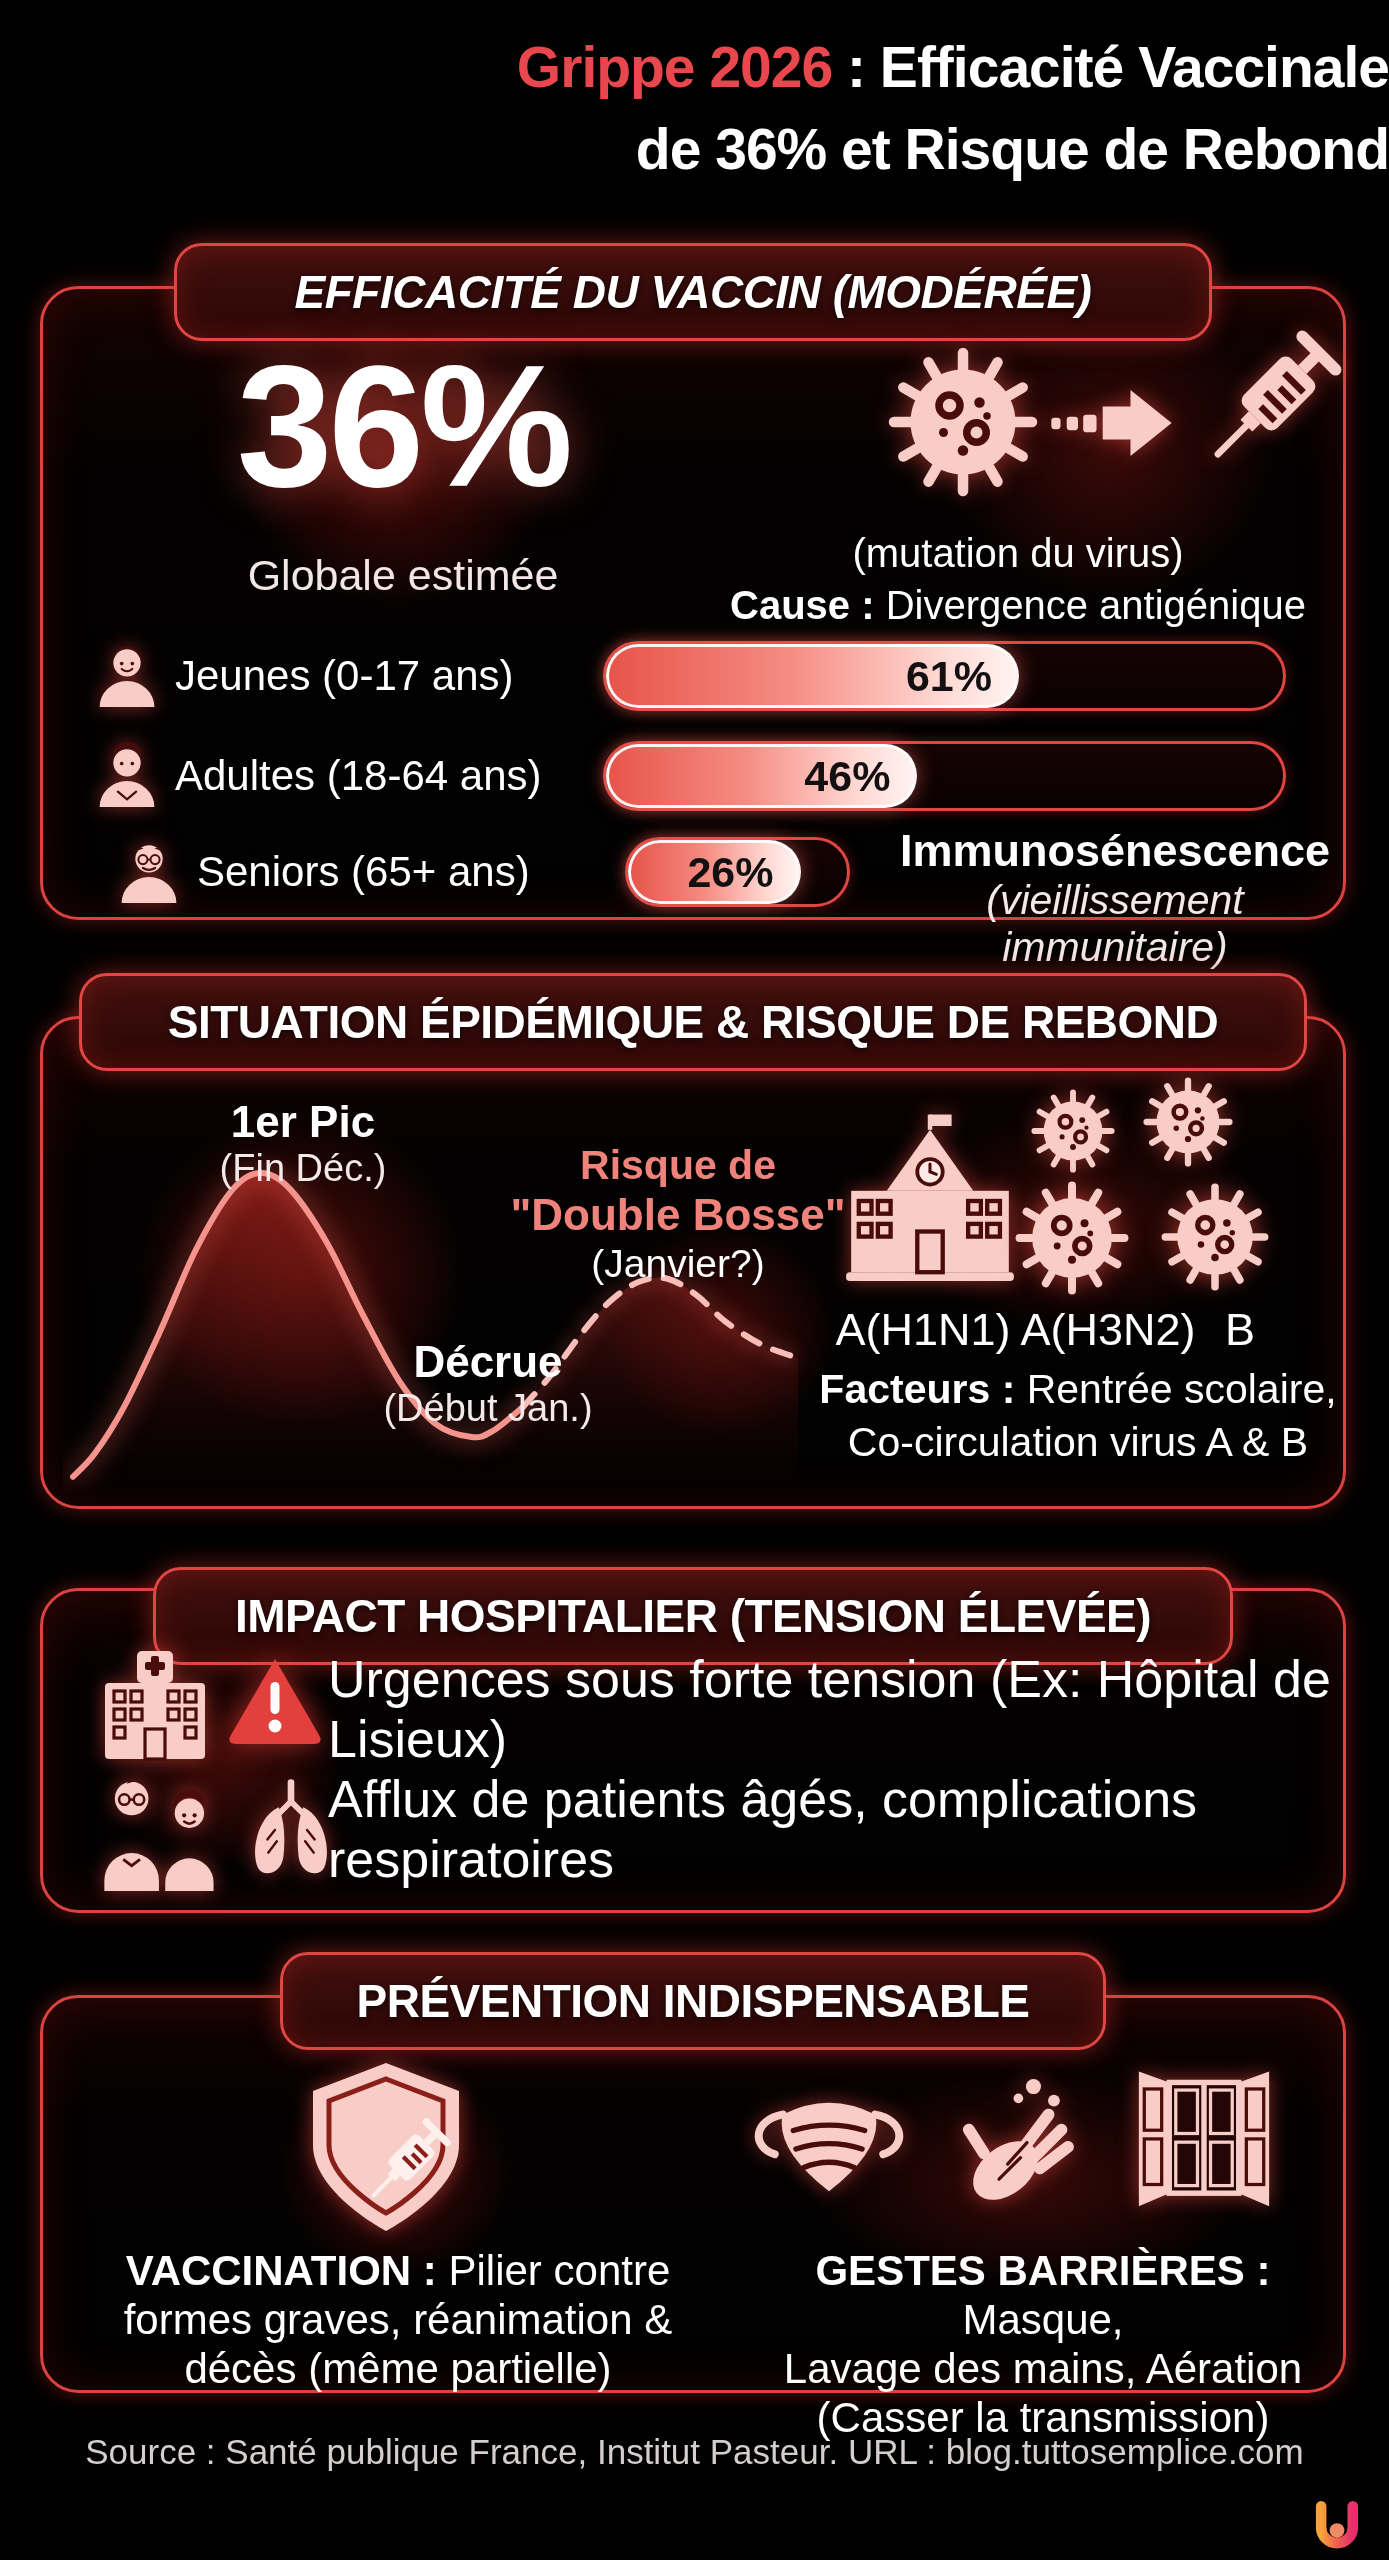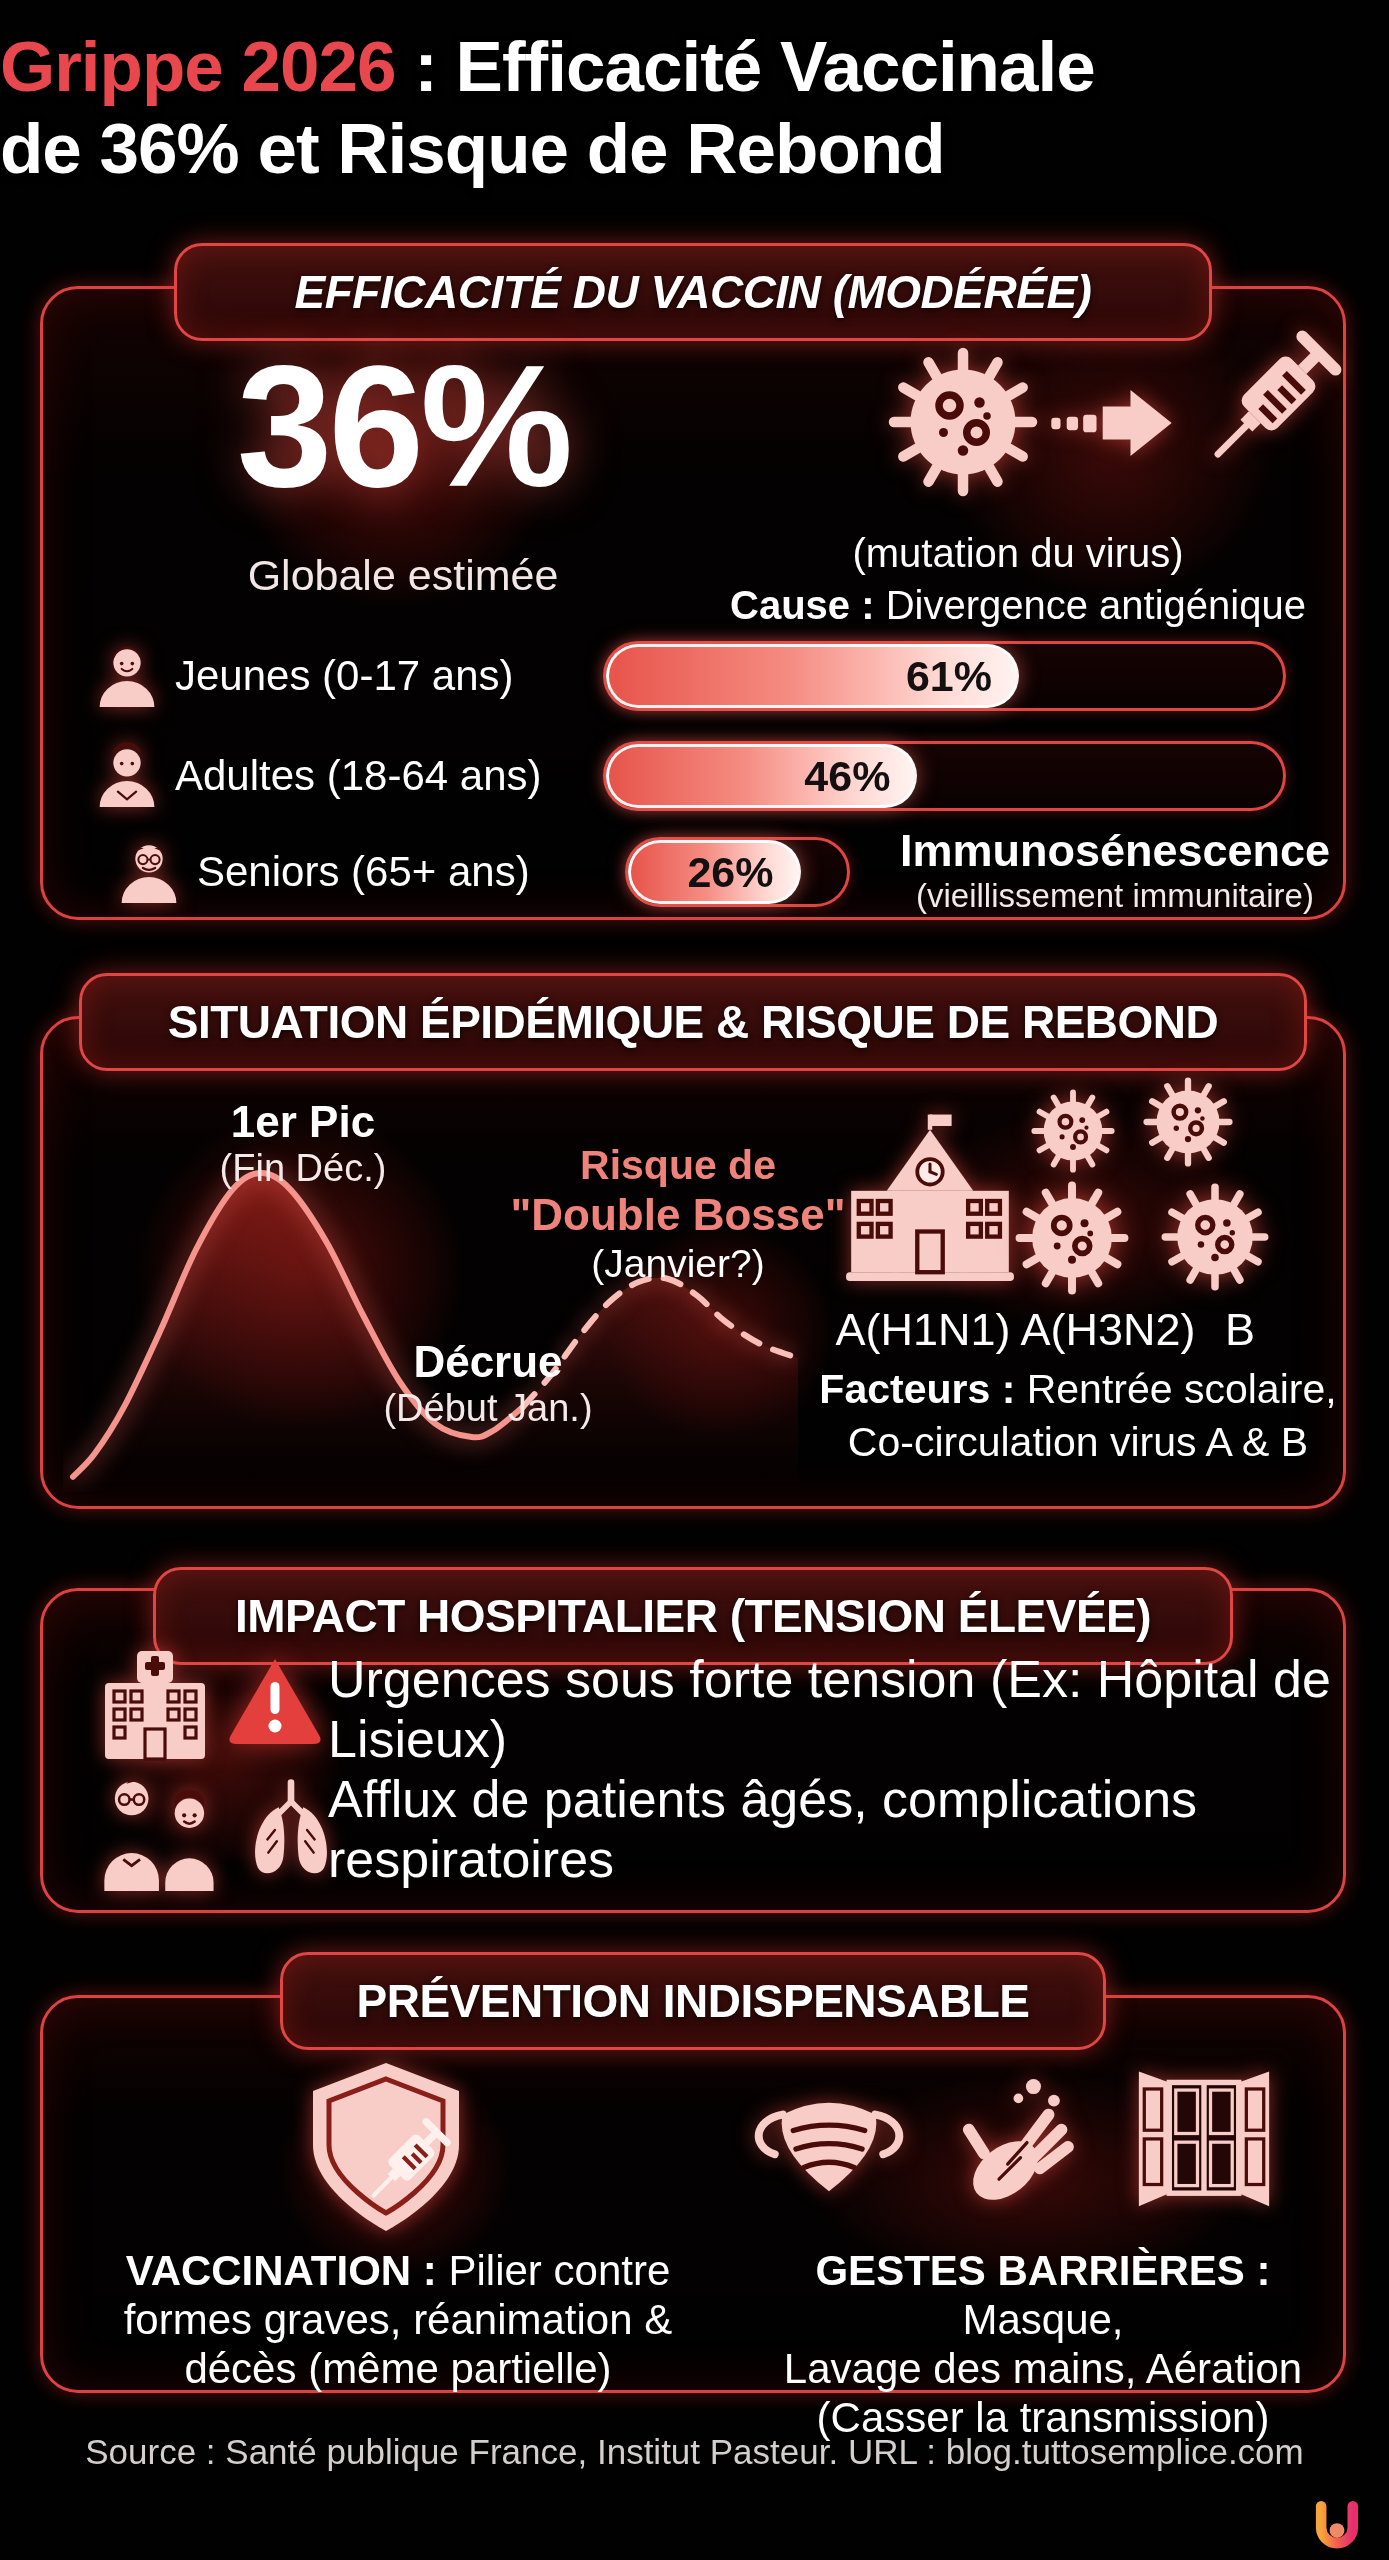--- a/index.html
+++ b/index.html
@@ -1,22 +1,22 @@
 <!DOCTYPE html>
 <html><head>
 <meta charset="utf-8">
 <style>
   html,body{margin:0;padding:0;background:#000;}
   .page{position:relative;width:1389px;height:2560px;background:#020101;overflow:hidden;margin:0 auto;
         font-family:"Liberation Sans","DejaVu Sans",sans-serif;color:#fff;}
   .glow{position:absolute;pointer-events:none;border-radius:50%;
         background:radial-gradient(closest-side,rgba(158,26,20,.55),rgba(90,12,9,.28) 55%,rgba(0,0,0,0) 72%);}
   
-  .title{position:absolute;top:26px;left:0;width:100%;text-align:left;font-weight:700;
-         font-size:71px;line-height:82px;letter-spacing:-1px;text-shadow:0 2px 8px rgba(0,0,0,.7);}
+  .title{position:absolute;top:26px;left:0;width:100%;text-align:right;font-weight:700;
+         font-size:57px;line-height:82px;letter-spacing:-1px;text-shadow:0 2px 8px rgba(0,0,0,.7);}
   .title .accent{color:#e8484d;}
   
   .box{position:absolute;left:40px;width:1300px;border:3px solid #dd4240;border-radius:38px;
        box-shadow:0 0 20px rgba(225,55,48,.38), inset 0 0 48px rgba(120,16,12,.30);
        background:linear-gradient(180deg,rgba(34,5,4,.55),rgba(8,1,1,.2) 30%,rgba(0,0,0,0));}
   .pill{position:absolute;top:-46px;left:50%;transform:translateX(-50%);height:92px;
         display:flex;align-items:center;justify-content:center;
         background:linear-gradient(180deg,#41100e,#2a0706);border:3px solid #e04644;border-radius:28px;
         box-shadow:0 0 26px rgba(225,55,48,.5), inset 0 0 30px rgba(170,32,26,.4);
         font-weight:700;font-size:46px;letter-spacing:-.5px;white-space:nowrap;text-shadow:0 2px 6px rgba(0,0,0,.7);}
@@ -37,21 +37,21 @@
   .bar-row .blabel{position:absolute;left:132px;top:0;width:430px;height:70px;display:flex;align-items:center;font-size:42px;}
   .track{position:absolute;left:560px;top:0;width:683px;height:70px;border:3px solid #e14542;border-radius:36px;
          background:linear-gradient(180deg,#170303,#0a0101);box-shadow:0 0 14px rgba(225,60,55,.35);box-sizing:border-box;}
   .track.short{width:225px;}
   .fill{height:100%;border-radius:33px;border:3px solid rgba(255,255,255,.92);box-sizing:border-box;
         background:linear-gradient(90deg,#e7544b,#f58d83 45%,#ffd9d4 82%,#fff3f1);
         box-shadow:0 0 20px rgba(250,120,108,.5);display:flex;align-items:center;justify-content:flex-end;padding-right:24px;}
   .fill span{font-size:43px;font-weight:700;color:#141012;}
   .bar-note{position:absolute;left:810px;top:-12px;width:480px;text-align:center;}
   .bar-note .nt{font-size:45px;font-weight:700;}
-  .bar-note .ns{font-size:33px;color:#f3e9e8;}
+  .bar-note .ns{font-size:41px;color:#f3e9e8;font-style:italic;}
   
   .chart-label{position:absolute;text-align:center;}
   .clb{font-weight:700;font-size:44px;} .cls{font-size:38px;color:#f3e9e8;}
   .risk{color:#ef837b;font-weight:700;font-size:41px;line-height:49px;}
   .risk .r2{font-size:44px;} .risk .r3{color:#fff;font-weight:400;font-size:39px;}
   .curve-solid{fill:none;stroke:#f4948d;stroke-width:6;stroke-linecap:round;filter:drop-shadow(0 0 12px rgba(250,110,98,.8));}
   .curve-dashed{fill:none;stroke:#f8beb7;stroke-width:6;stroke-linecap:round;stroke-dasharray:18 15;filter:drop-shadow(0 0 10px rgba(250,110,98,.7));}
   .strain{position:absolute;top:285px;font-size:45px;text-align:center;}
   .factors{position:absolute;left:755px;top:344px;width:560px;text-align:center;font-size:41px;line-height:53px;}
   

